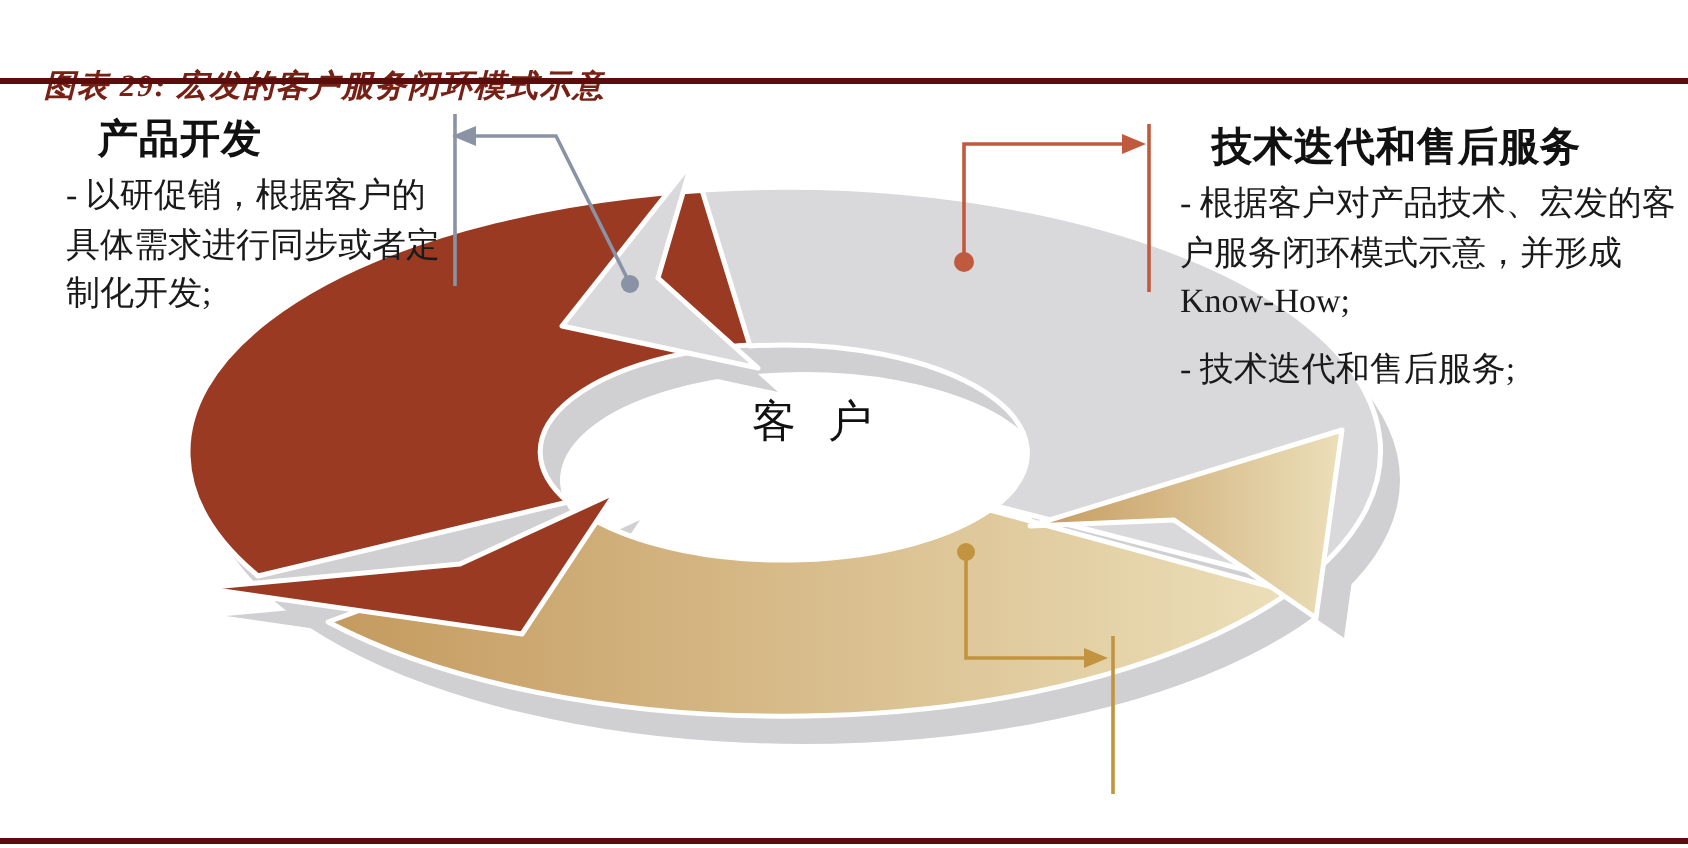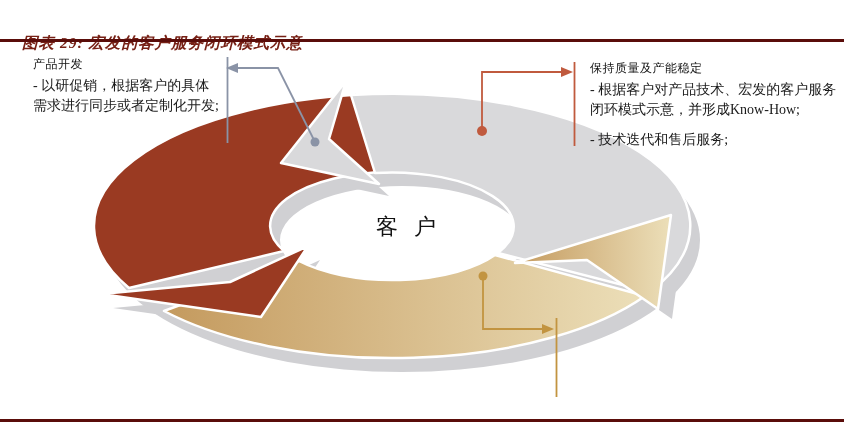--- a/index.html
+++ b/index.html
@@ -10,27 +10,27 @@
   .fig-title{
     position:absolute;left:22px;top:9px;
     font-size:15.5px;font-weight:bold;font-style:italic;
     color:var(--maroon_text);letter-spacing:1px;white-space:nowrap;margin-top:24px;
   }
   .rule{position:absolute;left:0;right:0;height:3px;background:var(--maroon_rule);}
   .rule-top{top:39px;}
   .rule-bottom{top:419px;}
   .diagram-svg{position:absolute;left:0;top:0;}
   .tblock{position:absolute;}
-  .tblock h3{margin:0 0 3px 0;font-size:12px;font-weight:normal;color:#111;letter-spacing:.5px;}
-  .tblock p{margin:0 0 9px 0;font-size:14px;line-height:1.45;color:var(--text_black);}
+  .tblock h3{margin:0 0 3px 16px;font-size:20px;font-weight:bold;color:#111;letter-spacing:.5px;}
+  .tblock p{margin:0 0 9px 0;font-size:17px;line-height:1.45;color:var(--text_black);}
   .block-product{left:33px;top:56px;width:188px;}
   .block-tech{left:590px;top:60px;width:248px;}
   .block-production{left:572px;top:318px;width:264px;}
   .center-label{
-    position:absolute;left:346px;top:212px;width:120px;text-align:center;
+    position:absolute;left:346px;top:196px;width:120px;text-align:center;
     font-size:22px;letter-spacing:16px;text-indent:16px;color:#111;
   }
 </style>
 </head>
 <body>
 
 <div class="canvas">
 
   <div class="fig-title">图表 29: 宏发的客户服务闭环模式示意</div>
   <div class="rule rule-top"></div>
@@ -87,19 +87,19 @@
   </svg>
 
   <div class="center-label">客户</div>
 
   <div class="tblock block-product">
     <h3>产品开发</h3>
     <p>- 以研促销，根据客户的具体需求进行同步或者定制化开发;</p>
   </div>
 
   <div class="tblock block-tech">
-    <h3>保持质量及产能稳定</h3>
+    <h3>技术迭代和售后服务</h3>
     <p>- 根据客户对产品技术、宏发的客户服务闭环模式示意，并形成Know-How;</p>
     <p>- 技术迭代和售后服务;</p>
   </div>
 
 
 </div>
 
 </body></html>

